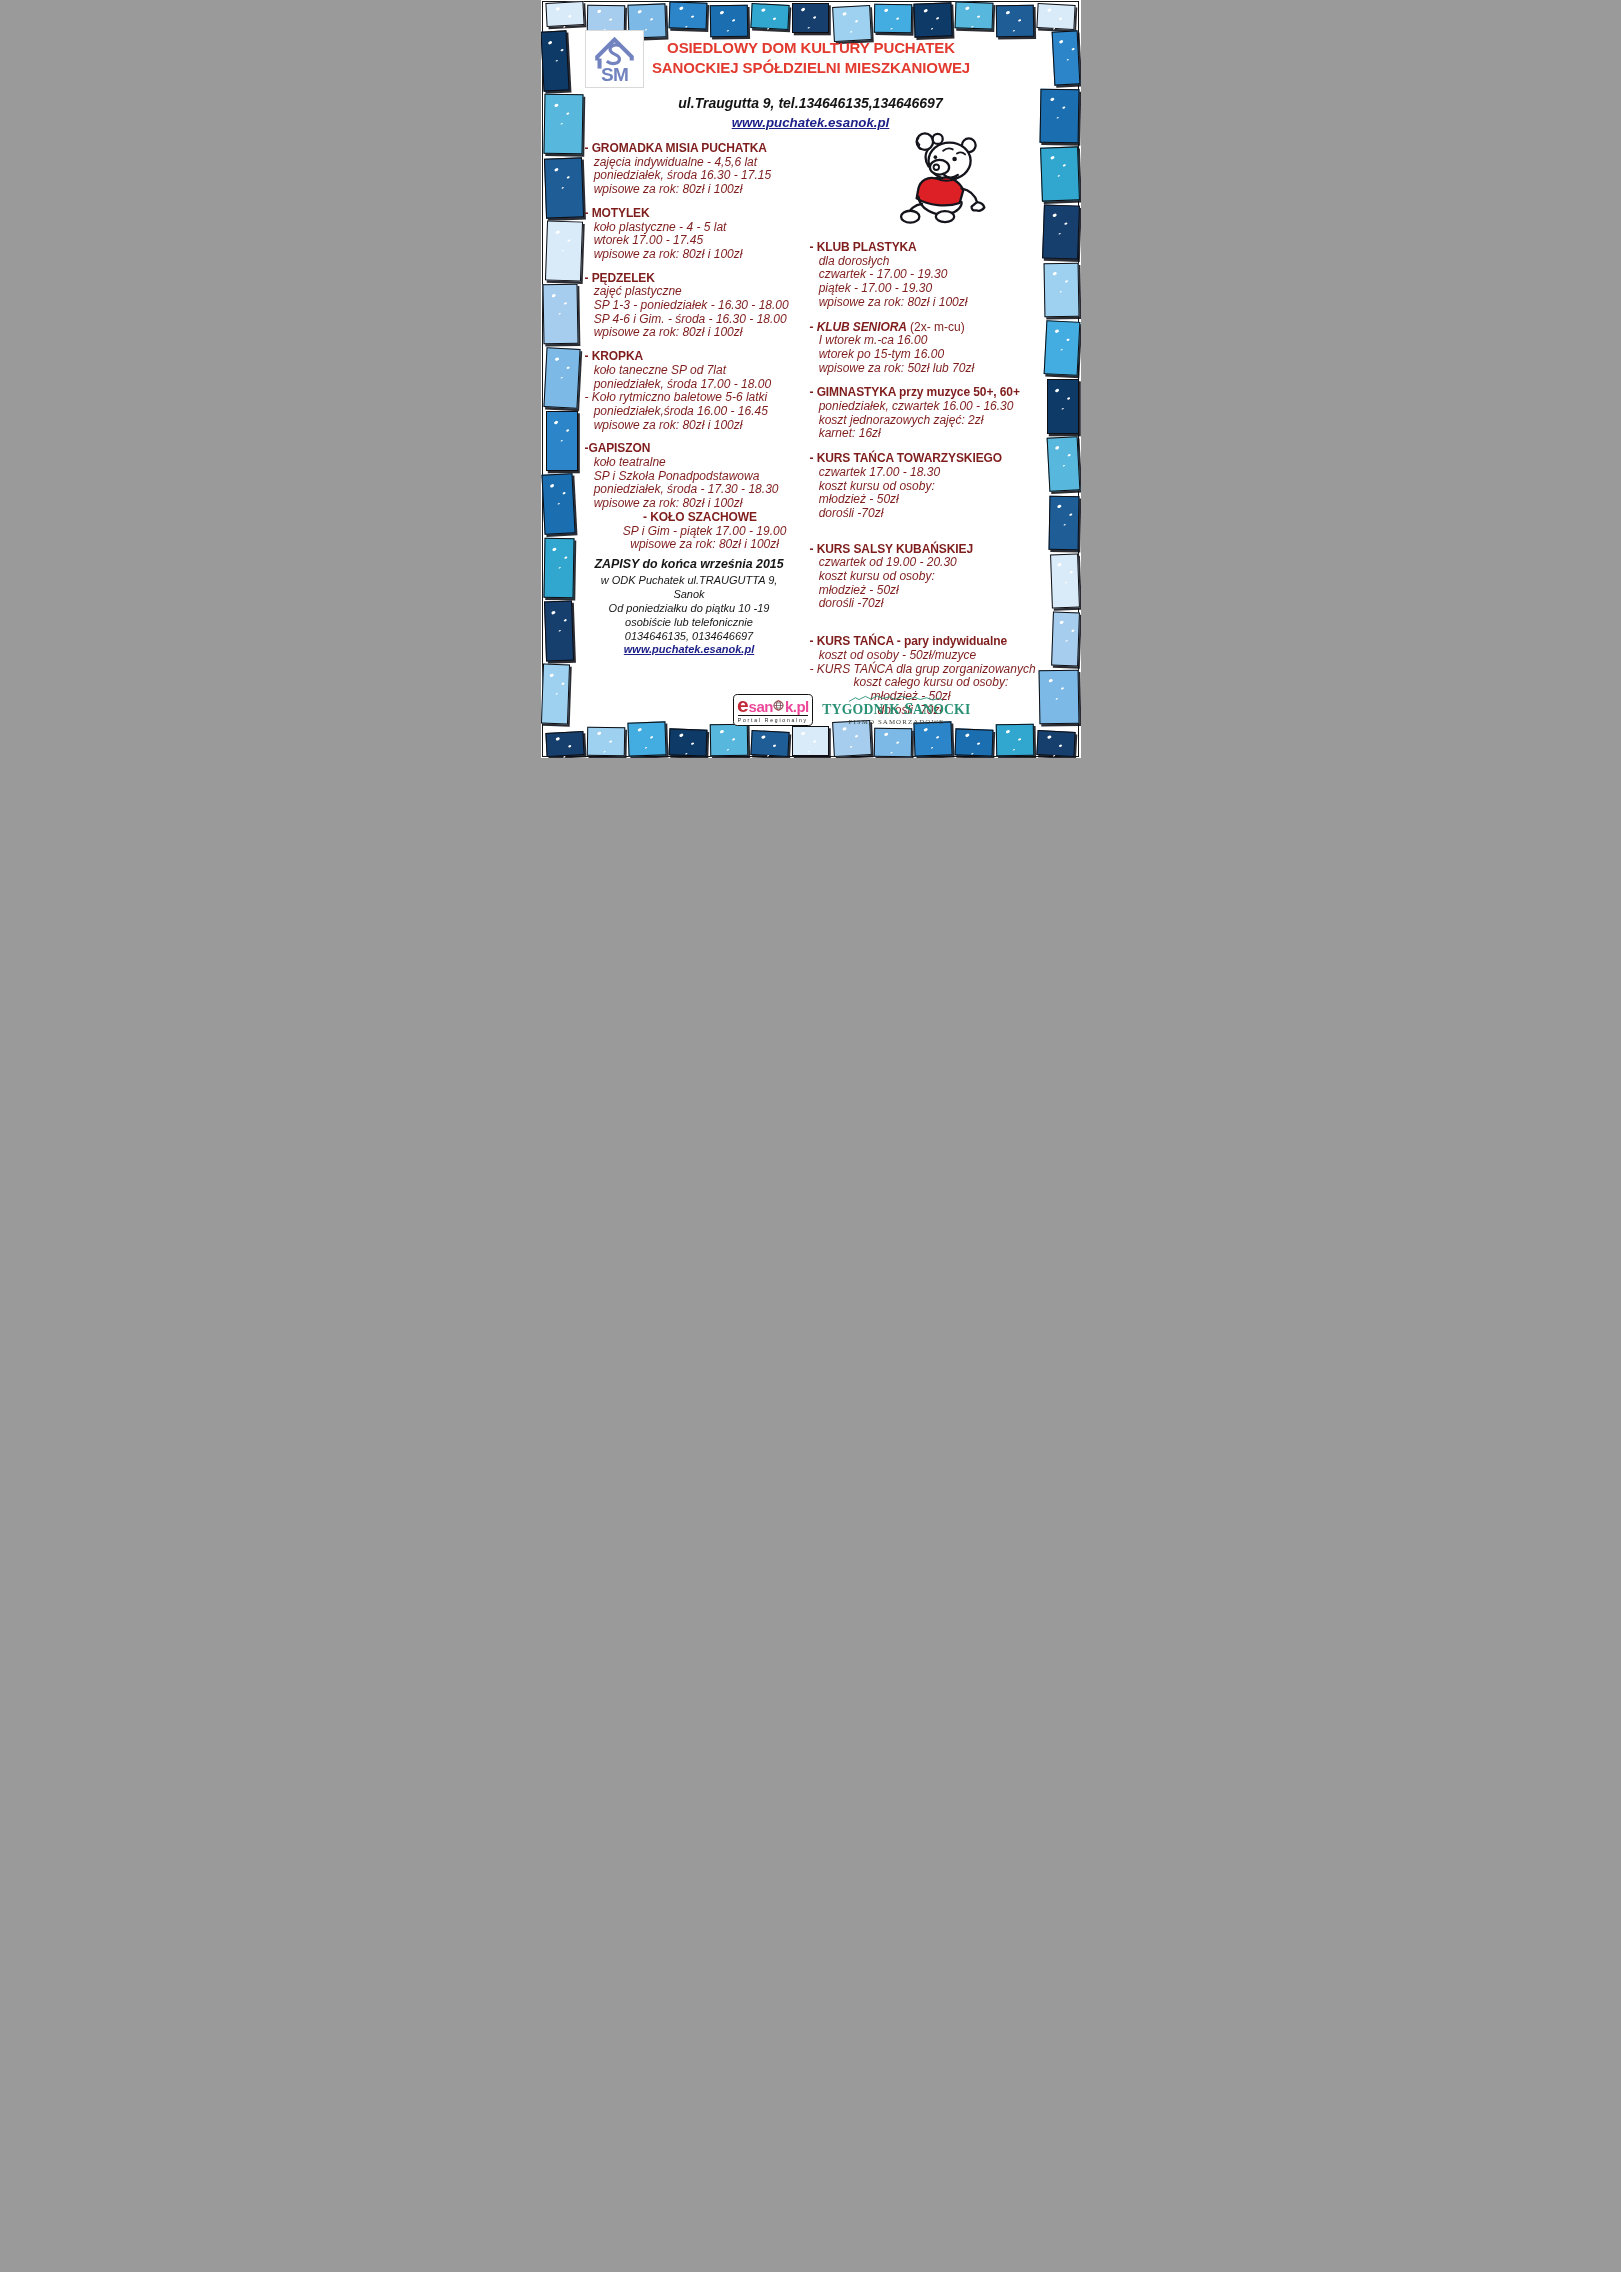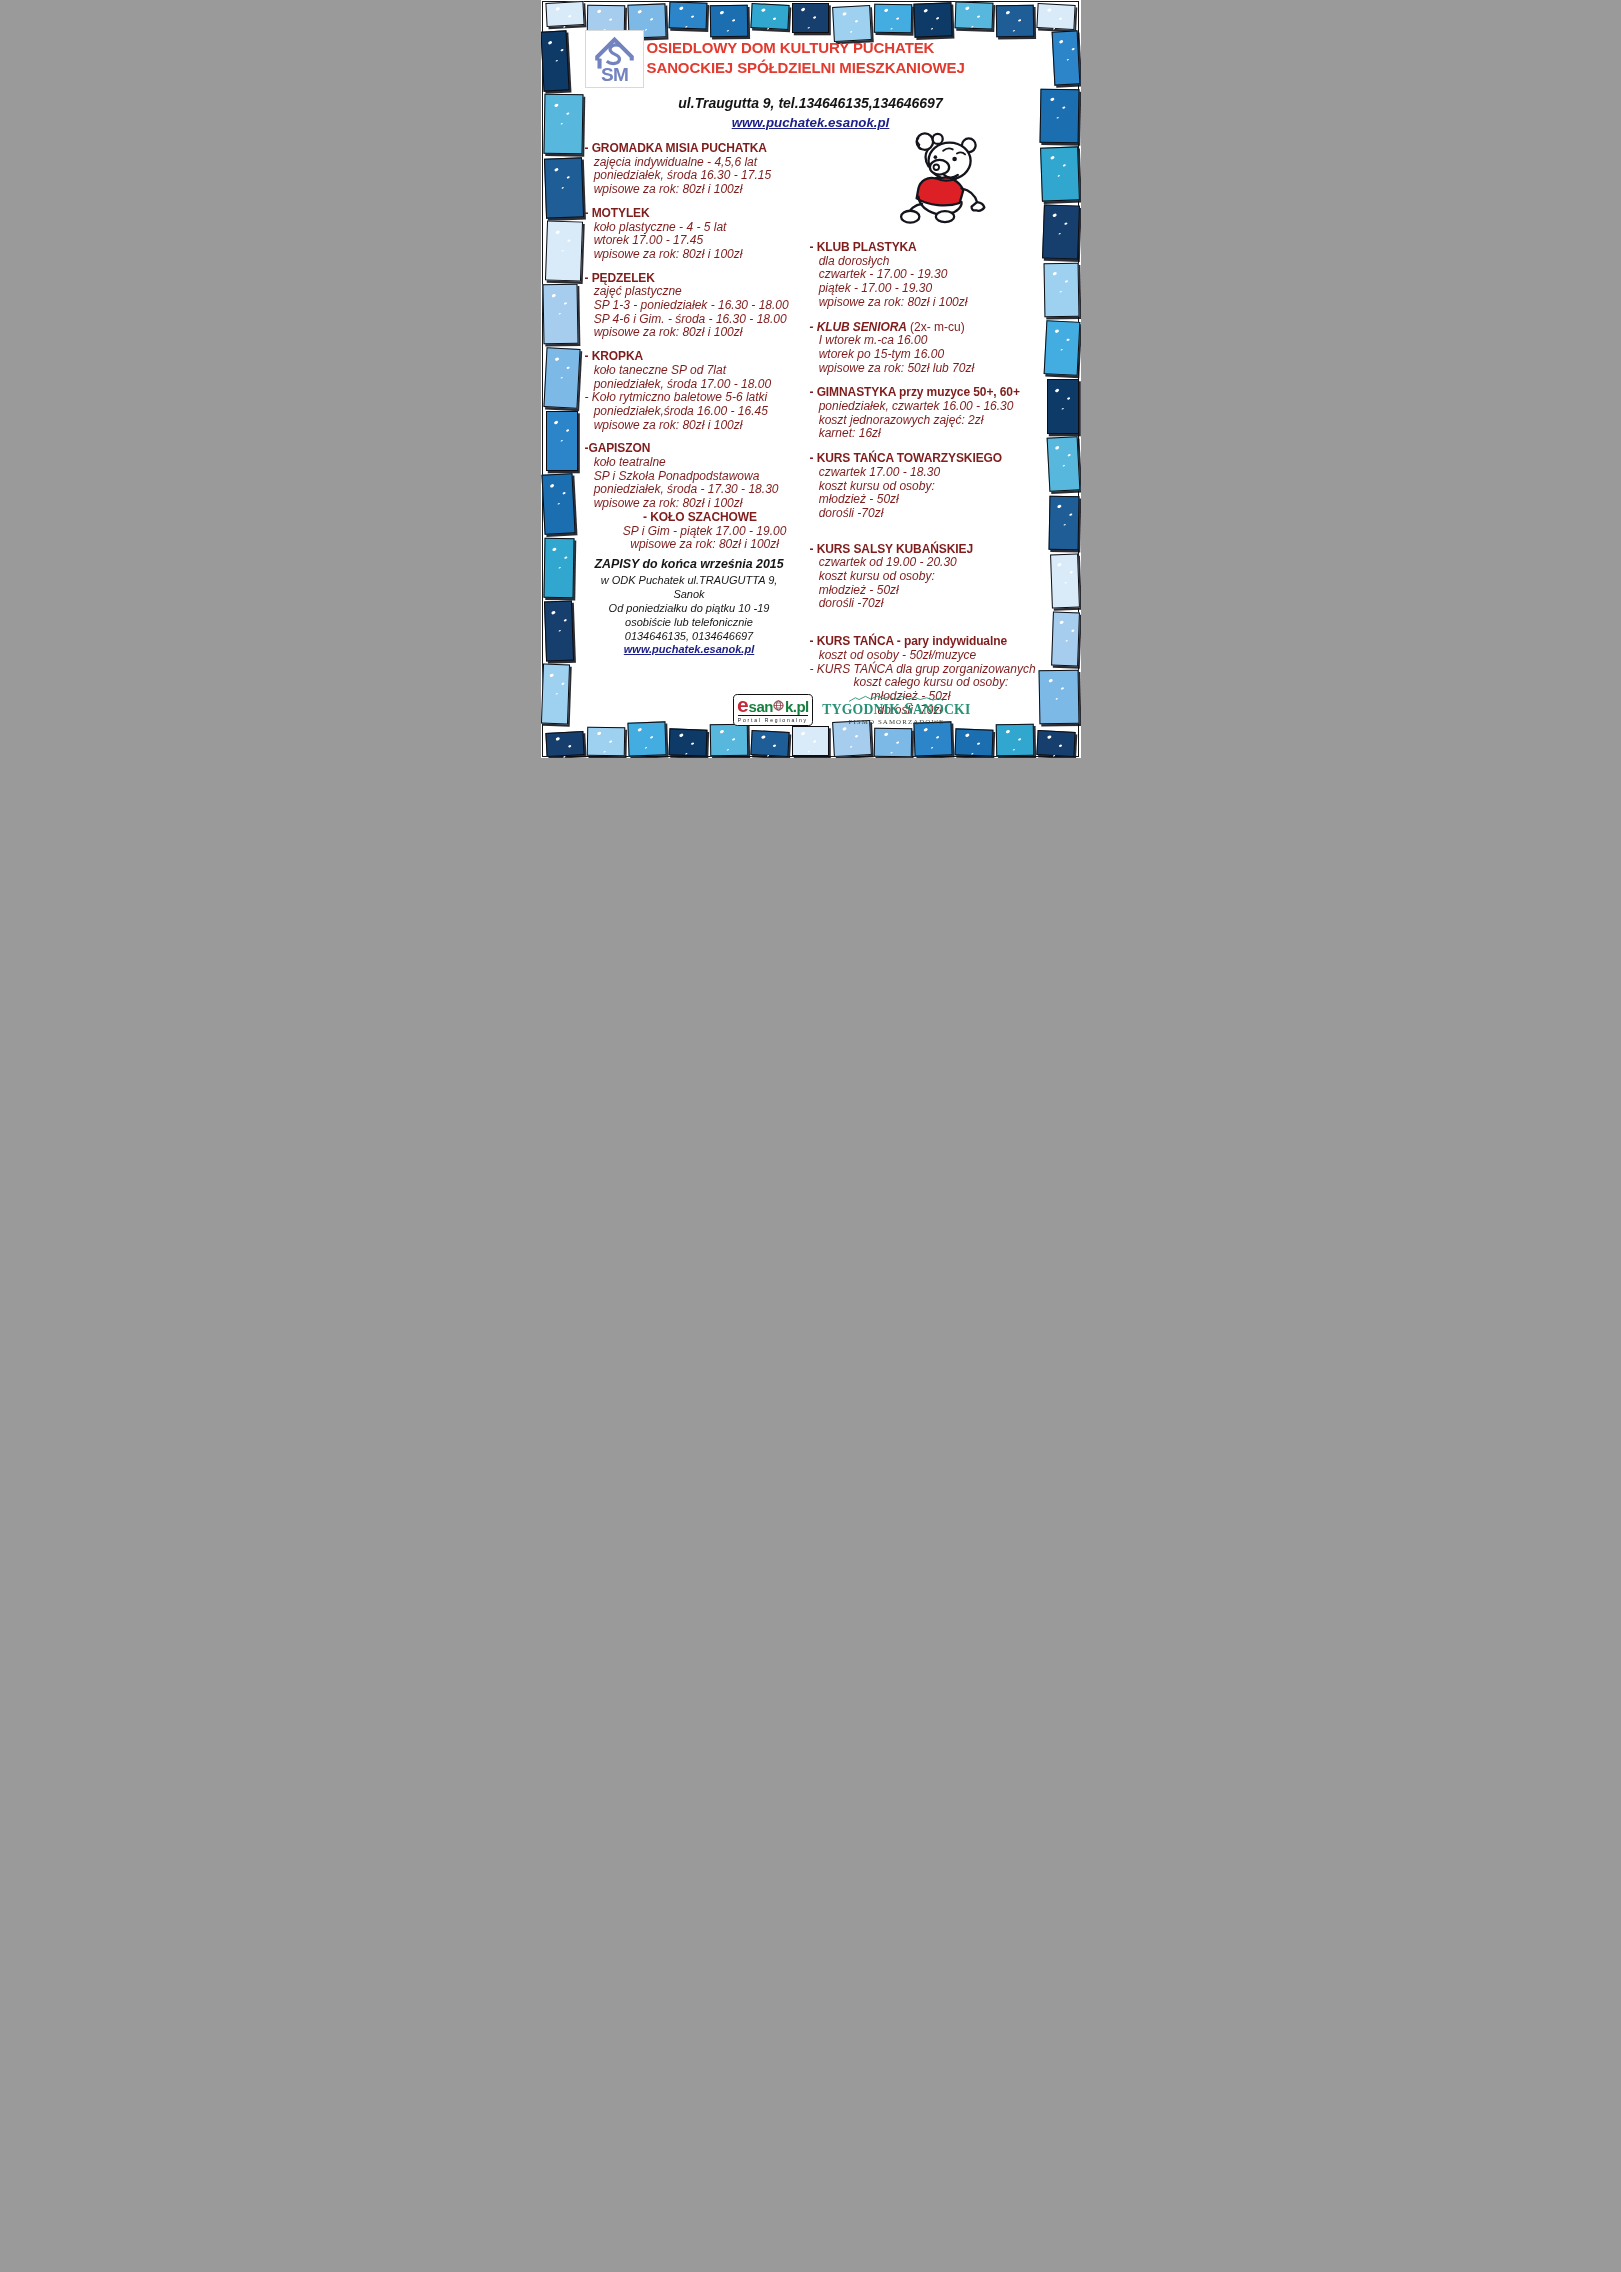--- a/index.html
+++ b/index.html
@@ -20,21 +20,21 @@
   #strip-left .tile,#strip-right .tile{flex:1 1 0;}
   .tile::after{
     content:''; position:absolute; left:24%; top:16%; width:4.1px; height:2.7px;
     background:#fff; border-radius:50%; transform:rotate(-24deg);
     box-shadow:7.3px 12px 0 -0.5px #fff, -2.3px 19px 0 -0.9px #fff;
   }
   
   .content{position:absolute; z-index:3;}
   #logo-box{left:44px; top:30px; width:57px; height:56px; border:0.5px solid #d9d9d9;
     display:flex; align-items:center; justify-content:center; background:#fff;}
-  #title{left:106px; top:38px; width:329px; 
+  #title{left:106px; top:38px; width:329px; text-align:center;
     font-weight:700; font-size:15px; line-height:20px; color:var(--red); letter-spacing:-0.1px;}
   #address{left:55px; top:95px; width:430px; text-align:center;
     font-weight:700; font-style:italic; font-size:14px; color:#141414;}
   #website{left:55px; top:115px; width:430px; text-align:center;}
   #website a, #zapisy a{color:var(--navy); font-weight:700; font-style:italic;
     font-size:13.3px; text-decoration:underline; text-decoration-thickness:0.9px;}
   #bear{left:349px; top:127px; width:110px; height:97px;}
   #col-left{left:44px; top:142px; width:231px;}
   #col-right{left:269px; top:241px; width:242px;}
   .block .line{font-size:12px; line-height:13.7px; white-space:nowrap; color:#7f1d1d;}
@@ -49,21 +49,21 @@
   #zapisy{left:46px; top:556px; width:205px; text-align:center;}
   #zapisy .zhead{font-weight:700; font-style:italic; font-size:12.4px; line-height:16.5px;}
   #zapisy .zline{font-style:italic; font-size:11px; line-height:14px;}
   #zapisy a{font-size:11px;}
   
   #footer{left:192px; top:694px; width:238px; display:flex; gap:9.2px; align-items:center;}
   #esanok{width:90px; height:28px; border:1.4px solid #111; border-radius:4.6px; background:#fff;
     display:flex; flex-direction:column; align-items:center; justify-content:center; padding:0.9px 2.7px;}
   #esanok .row{display:flex; align-items:baseline; line-height:1;}
   #esanok .e{color:var(--esanok-red); font-weight:700; font-size:21px; line-height:.8;}
-  #esanok .san,#esanok .kpl{font-weight:700; font-size:15px; color:#15803d; letter-spacing:-0.5px;}
+  #esanok .san,#esanok .kpl{font-weight:700; font-size:15px; color:#ec4899; letter-spacing:-0.5px;}
   #esanok .tagline{border-top:0.9px solid #141414; margin-top:0.9px; padding-top:0.9px;
     font-size:5px; letter-spacing:1.8px; color:#141414; white-space:nowrap;}
   #tygodnik{display:flex; flex-direction:column; align-items:center;}
   #tygodnik .tytitle{font-family:"Liberation Serif", serif; font-weight:700; font-size:13.7px;
     color:var(--green); letter-spacing:0.2px; line-height:13.7px; white-space:nowrap;}
   #tygodnik .tytitle .fancy{font-style:italic; font-size:16.5px;}
   #tygodnik .tysub{font-family:"Liberation Serif", serif; font-size:6.9px; letter-spacing:1.1px;
     color:#3c3f35; margin-top:1.4px;}
 </style>
 </head>

